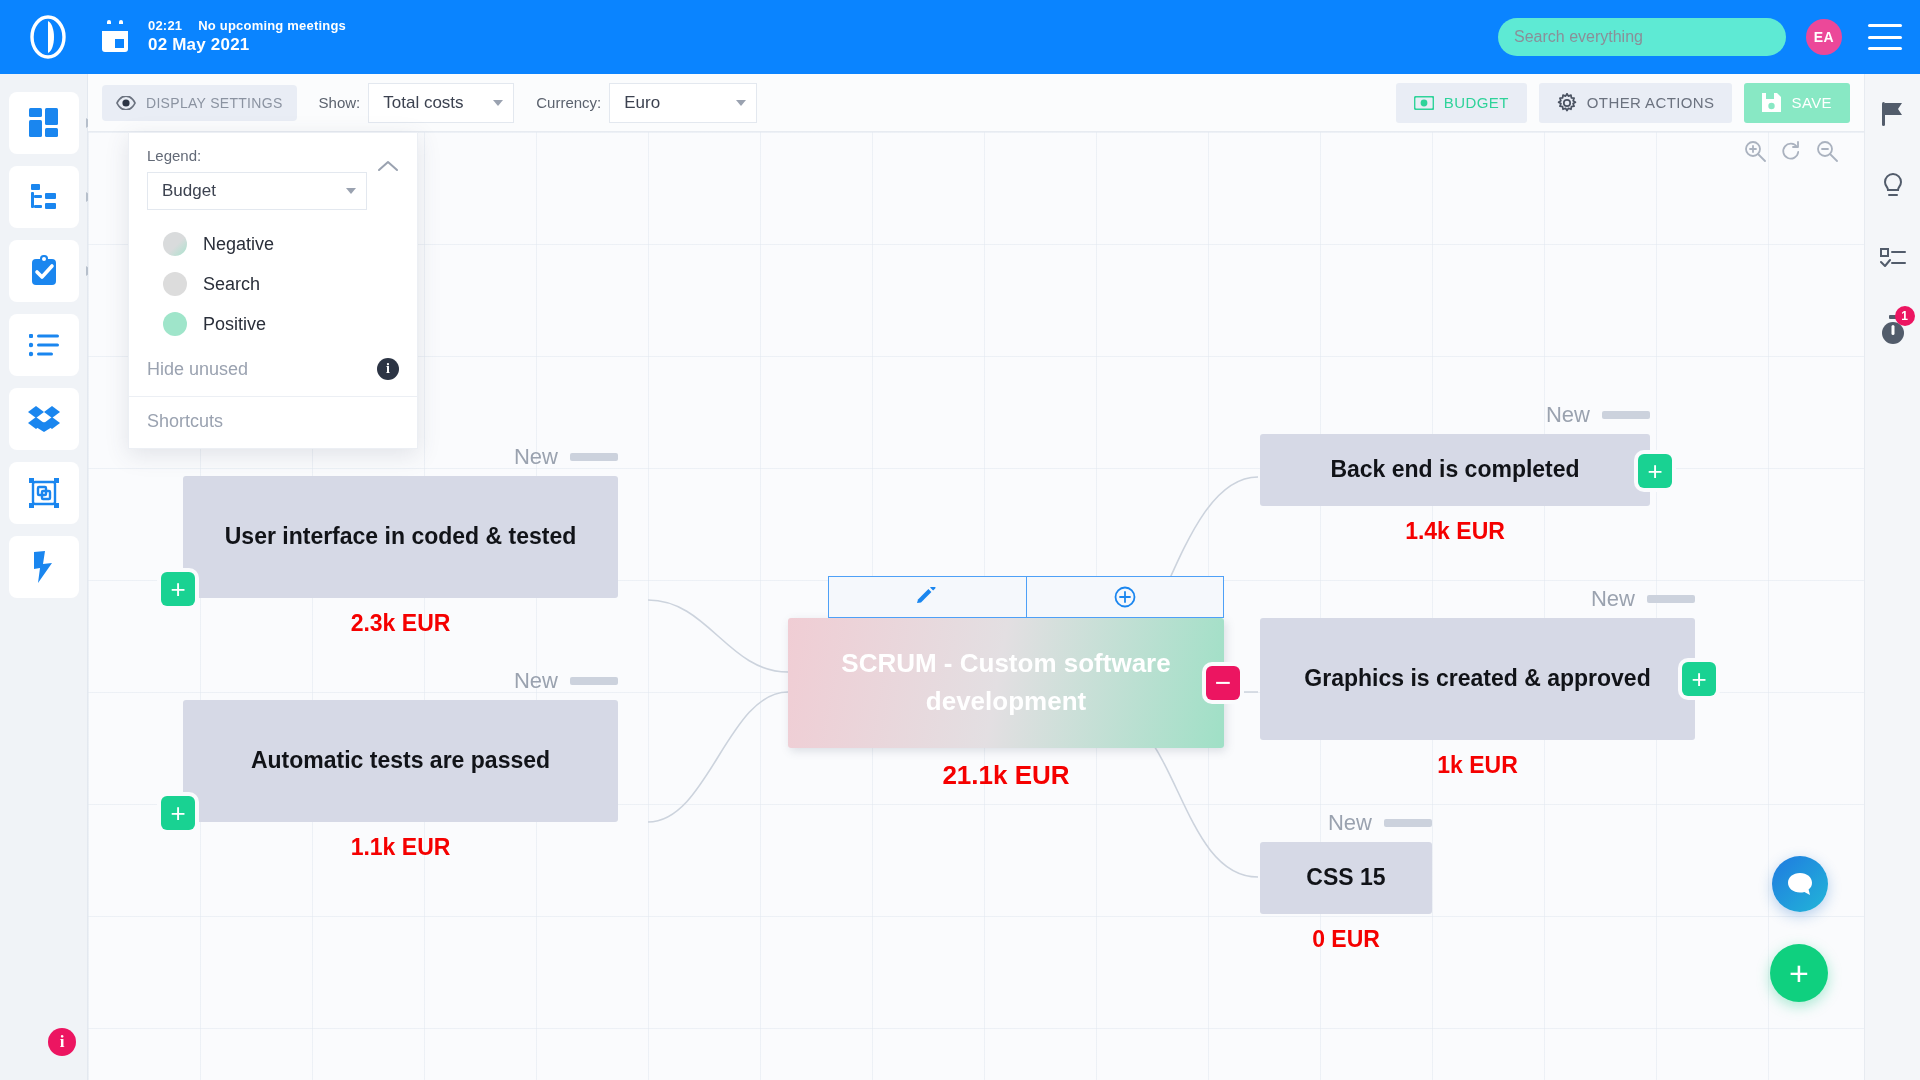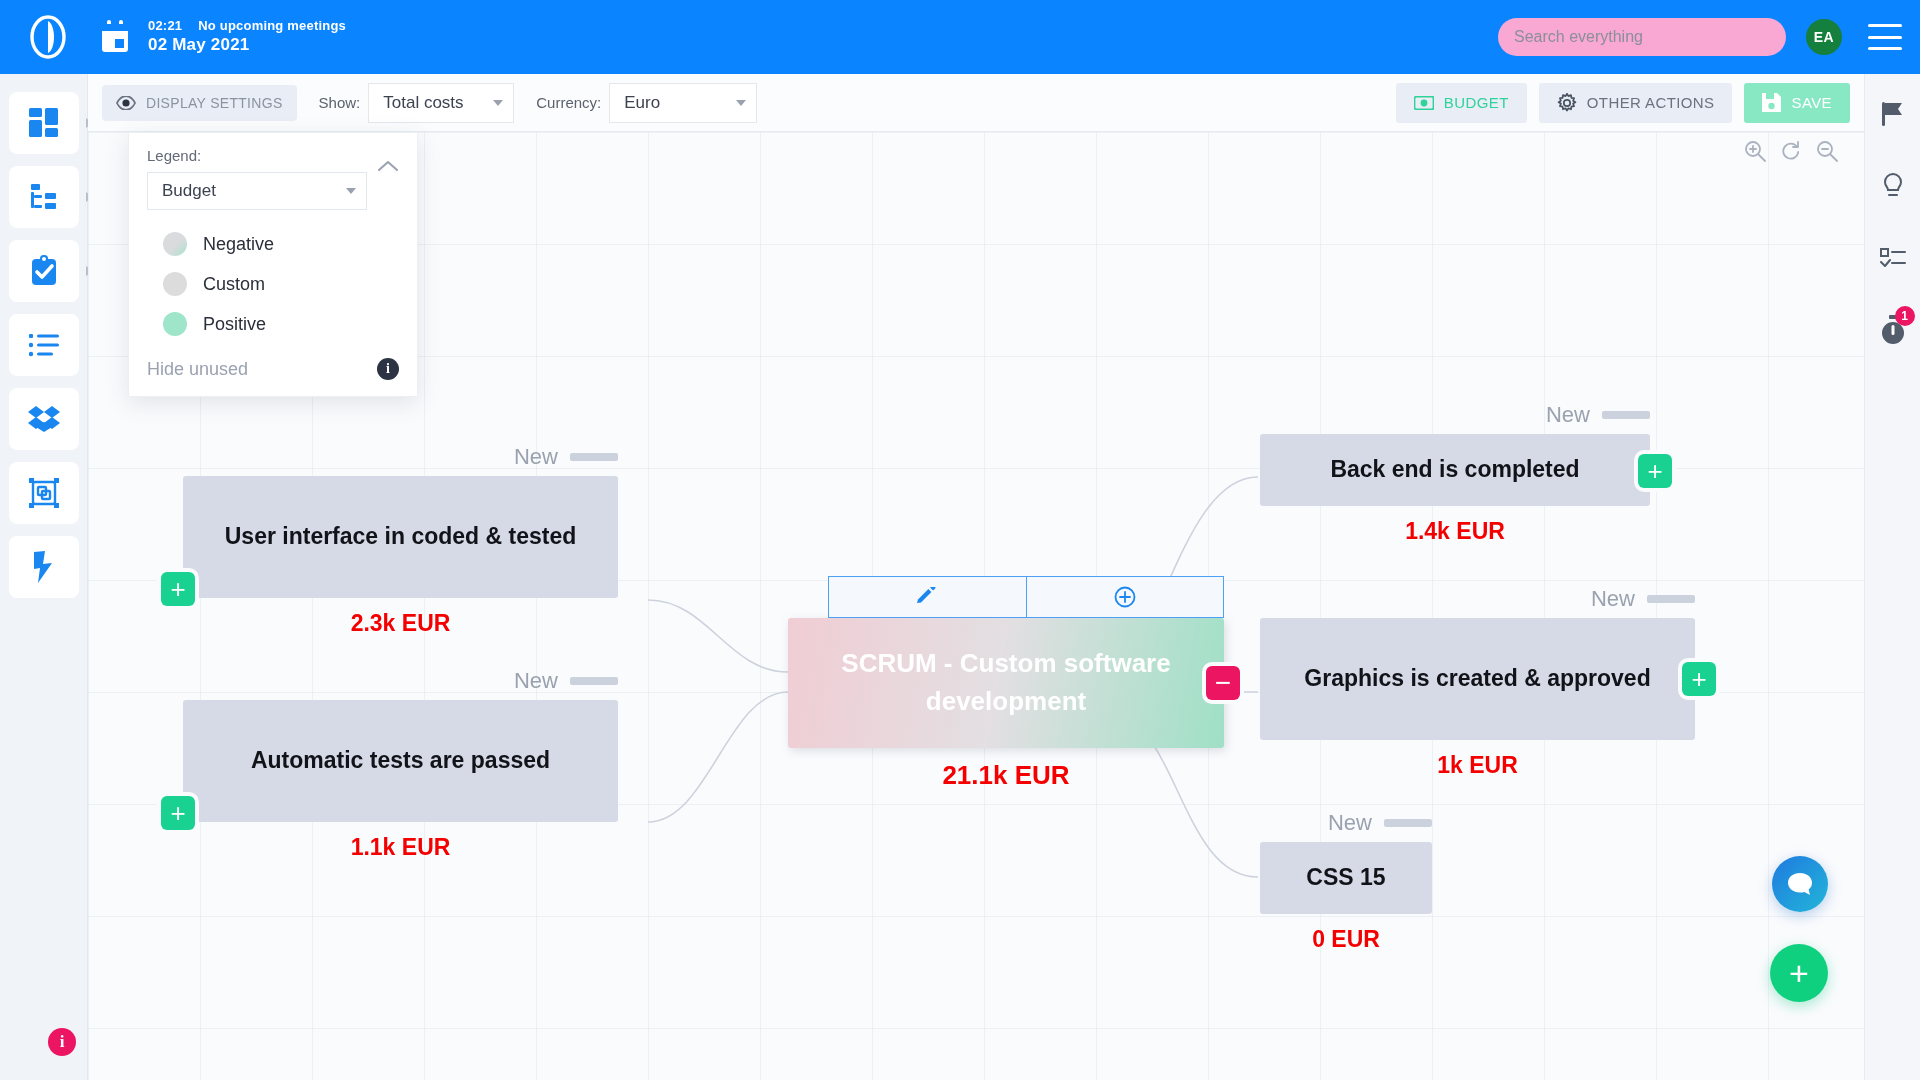--- a/index.html
+++ b/index.html
@@ -17,32 +17,32 @@
     background: #0a84ff; display: flex; align-items: center;
   }
   .logo { margin-left: 22px; width: 52px; height: 52px; display:flex; align-items:center; justify-content:center; }
   .cal-icon { margin-left: 26px; width: 30px; height: 34px; }
   .meeting-block { margin-left: 18px; color: #fff; line-height: 1.35; }
   .meeting-row1 { font-size: 13px; font-weight: 600; letter-spacing:.2px; white-space: nowrap;}
   .meeting-row1 .time { margin-right: 16px; }
   .meeting-row2 { font-size: 17px; font-weight: 600; letter-spacing:.2px;}
   .hdr-right { margin-left: auto; display:flex; align-items:center; padding-right: 18px; }
   .searchbox {
-    width: 288px; height: 38px; background: #f9a8d4; border-radius: 19px;
+    width: 288px; height: 38px; background: #5eead4; border-radius: 19px;
     display: flex; align-items: center; padding: 0 16px;
     color:#8a8f98; font-size: 16px;
   }
   .searchbox input {
     border: 0; outline: 0; background: transparent; width: 100%;
     font-family: "Liberation Sans", sans-serif; font-size: 16px; color: #4a4f58;
   }
   .searchbox input::placeholder { color: #8a8f98; }
   .avatar {
     margin-left: 20px; width: 36px; height: 36px; border-radius: 50%;
-    background: #15803d; color: #fff; font-size: 14px; font-weight: 700;
+    background: #ec4899; color: #fff; font-size: 14px; font-weight: 700;
     display:flex; align-items:center; justify-content:center; letter-spacing:.5px;
   }
   .burger { margin-left: 26px; width: 34px; height: 26px; display:flex; flex-direction:column; justify-content:space-between; cursor:pointer;}
   .burger i { display:block; height: 3px; background: #fff; border-radius: 2px; }
 
   
   .left-rail {
     position: absolute; left: 0; top: 74px; width: 88px; bottom: 0;
     background: #f0f3f7; border-right: 1px solid #e3e8ef;
   }
@@ -574,33 +574,36 @@
       </div>
     </div>
 
     <div class="legend-items">
       <div class="legend-row">
         <span class="legend-dot" style="background:linear-gradient(135deg,#d9dbdc 55%,#a8e3cd 100%);"></span>
         <span class="legend-label">Negative</span>
       </div>
       <div class="legend-row">
         <span class="legend-dot" style="background:#dcdcdc;"></span>
-        <span class="legend-label">Custom</span>
+        <span class="legend-label">Search</span>
       </div>
       <div class="legend-row">
         <span class="legend-dot" style="background:#9fe5ca;"></span>
         <span class="legend-label">Positive</span>
       </div>
     </div>
 
     <div class="legend-hide">
       <span class="txt">Hide unused</span>
       <span class="info-dot">i</span>
     </div>
 
+    <div class="legend-foot">
+      <span class="txt">Shortcuts</span>
+    </div>
   </div>
 
   <div class="fab-chat">
     <span>
       <svg width="26" height="24" viewBox="0 0 26 24" fill="#fff">
         <path d="M13 1 C6 1 1 5.4 1 10.8 C1 16.2 6 20.6 13 20.6 C14.6 20.6 16.1 20.4 17.4 20 L23 23 L21.6 17.6 C24 15.8 25 13.4 25 10.8 C25 5.4 20 1 13 1 Z"></path>
       </svg>
     </span>
   </div>
   <div class="fab-add">+</div>

